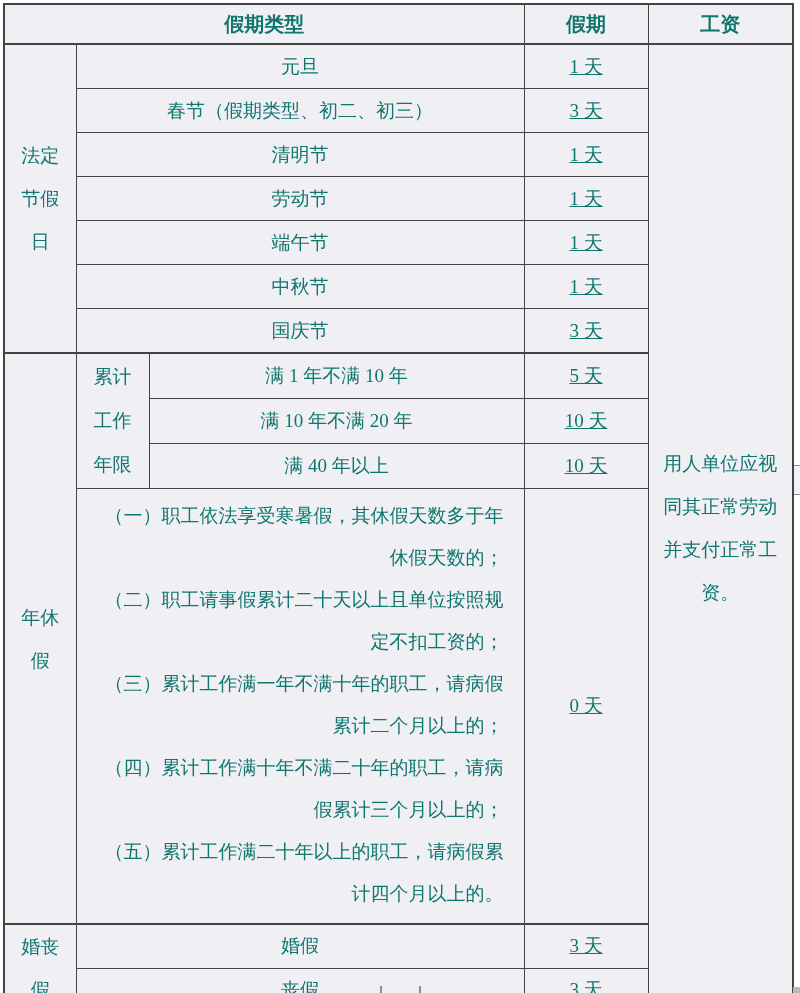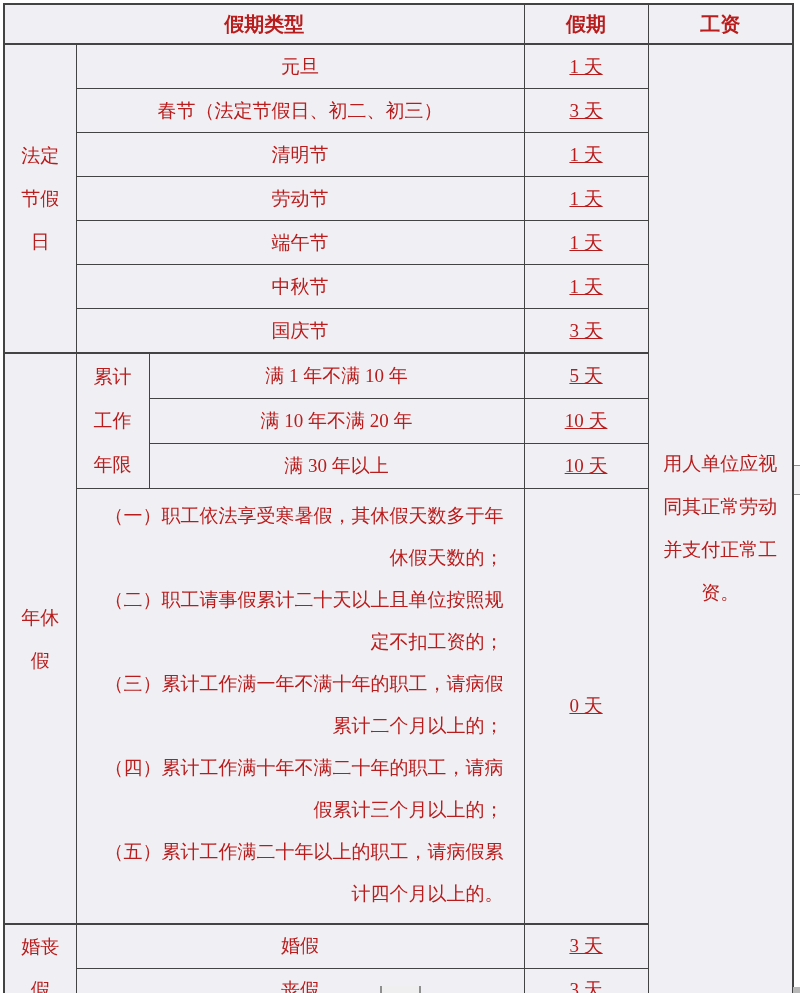--- a/index.html
+++ b/index.html
@@ -20,21 +20,21 @@
     border-collapse: collapse;
     table-layout: fixed;
     background: #f0f0f4;
     border: 2px solid #434343;
   }
   .doc-table td {
     border: 1px solid #434343;
     text-align: center;
     vertical-align: middle;
     font-size: 19px;
-    color: #b91c1c;
+    color: #0f766e;
     padding: 0;
     overflow: hidden;
     word-break: break-all;
   }
   tr.header-row td {
     height: 38px;
     font-weight: bold;
     font-size: 20px;
     border-bottom-width: 2px;
   }
@@ -121,21 +121,21 @@
       <td>工资</td>
     </tr>
 
     <tr>
       <td class="group-cell" rowspan="7">法定节假日</td>
       <td class="name-cell" colspan="2">元旦</td>
       <td class="days-cell">1 天</td>
       <td class="wage-cell" rowspan="13">用人单位应视同其正常劳动并支付正常工资。</td>
     </tr>
     <tr>
-      <td class="name-cell" colspan="2">春节（法定节假日、初二、初三）</td>
+      <td class="name-cell" colspan="2">春节（假期类型、初二、初三）</td>
       <td class="days-cell">3 天</td>
     </tr>
     <tr>
       <td class="name-cell" colspan="2">清明节</td>
       <td class="days-cell">1 天</td>
     </tr>
     <tr>
       <td class="name-cell" colspan="2">劳动节</td>
       <td class="days-cell">1 天</td>
     </tr>
@@ -156,21 +156,21 @@
       <td class="group-cell" rowspan="4">年休假</td>
       <td class="sub-cell" rowspan="3">累计工作年限</td>
       <td class="name-cell">满 1 年不满 10 年</td>
       <td class="days-cell">5 天</td>
     </tr>
     <tr class="seniority">
       <td class="name-cell">满 10 年不满 20 年</td>
       <td class="days-cell">10 天</td>
     </tr>
     <tr class="seniority">
-      <td class="name-cell">满 30 年以上</td>
+      <td class="name-cell">满 40 年以上</td>
       <td class="days-cell">10 天</td>
     </tr>
 
     <tr>
       <td class="clauses-cell" colspan="2">
         <p class="clause">（一）职工依法享受寒暑假，其休假天数多于年休假天数的；</p>
         <p class="clause">（二）职工请事假累计二十天以上且单位按照规定不扣工资的；</p>
         <p class="clause">（三）累计工作满一年不满十年的职工，请病假累计二个月以上的；</p>
         <p class="clause">（四）累计工作满十年不满二十年的职工，请病假累计三个月以上的；</p>
         <p class="clause">（五）累计工作满二十年以上的职工，请病假累计四个月以上的。</p>

